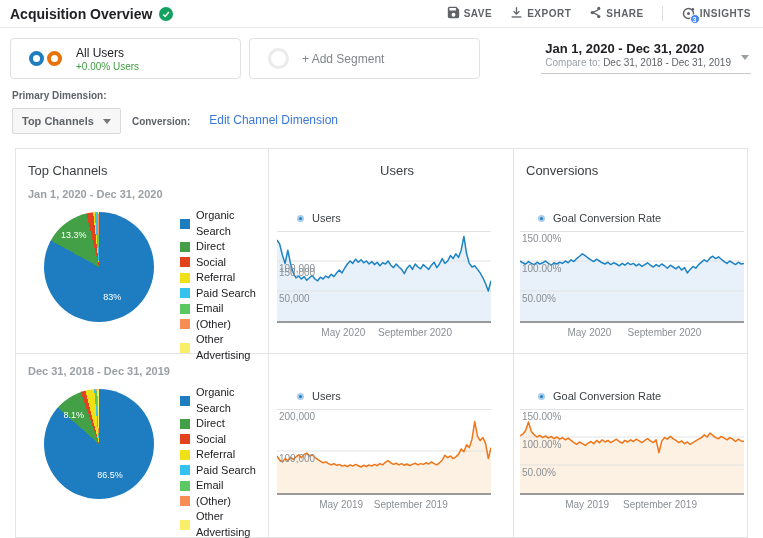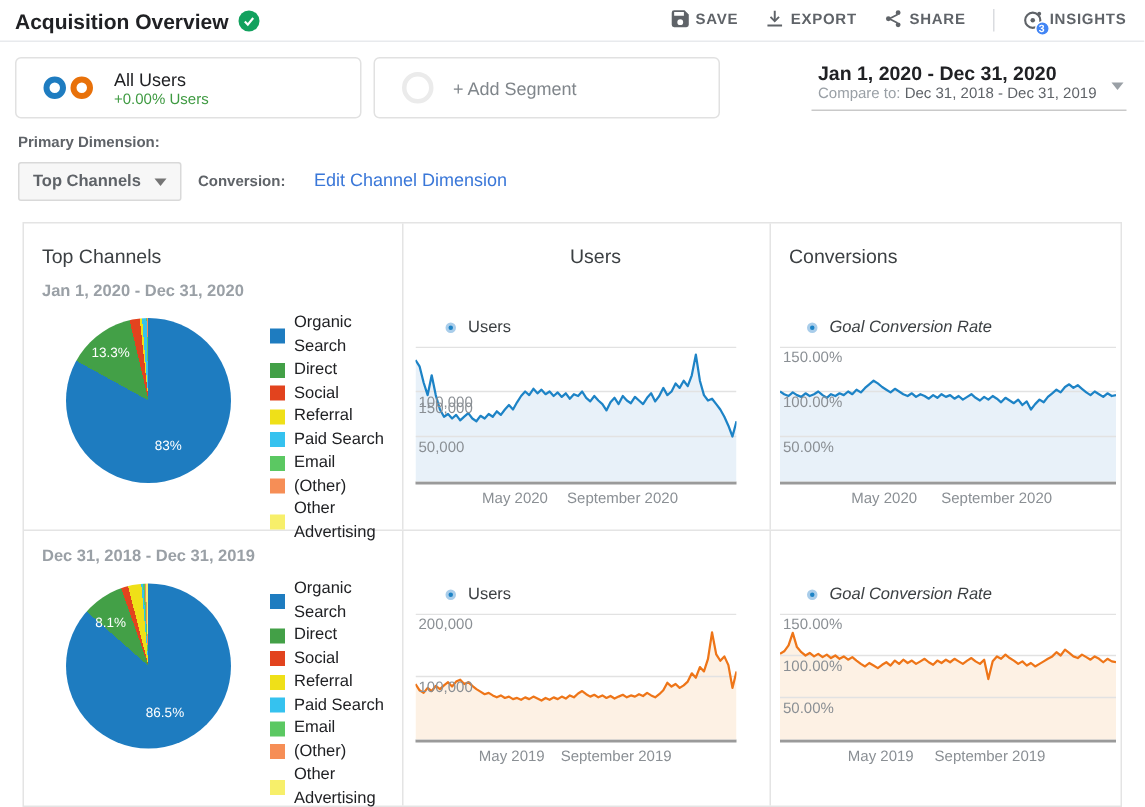--- a/index.html
+++ b/index.html
@@ -75,21 +75,21 @@
   .pie-wrap{ display:flex; margin-top:12px; }
   .pie{ width:110px; height:110px; border-radius:50%; margin-left:28px; position:relative; flex:none; }
   .plabel{ position:absolute; transform:translate(-50%,-50%); color:#fff; font-size:9px; }
   .legend{ list-style:none; margin:-4px 0 0 26px; padding:0; }
   .legend li{ display:flex; align-items:center; line-height:15.5px; font-size:11px; color:#202124; }
   .legend .sw{ width:10px; height:10px; margin-right:6px; flex:none; }
 
   
   .clegend{ display:flex; align-items:center; gap:8px; font-size:11px; color:#3c4043; }
   .c2 .clegend{ margin:34px 0 7px 28px; }
-  .c3 .clegend{ margin:34px 0 7px 24px;font-style:italic; }
+  .c3 .clegend{ margin:34px 0 7px 24px; }
   .prow2 .c2 .clegend, .prow2 .c3 .clegend{ margin-top:36px; }
   .cdot{ width:7px; height:7px; border-radius:50%; background:#1d83c6; border:2px solid #a9cdea; }
   .plot{ position:relative; border-bottom:2px solid #9a9a9a; }
   .plot svg{ display:block; position:absolute; left:0; top:0; }
   .c2 .plot{ width:214px; height:92px; margin-left:8px; }
   .c3 .plot{ width:224px; height:92px; margin-left:6px; }
   .prow2 .plot{ height:86px !important; }
   .glabel{ position:absolute; left:2px; font-size:10px; color:#8a8f94; }
   .xticks{ position:relative; height:14px; margin-top:4px; font-size:10px; color:#8a8f94; }
   .c2 .xticks{ width:214px; margin-left:8px; }

